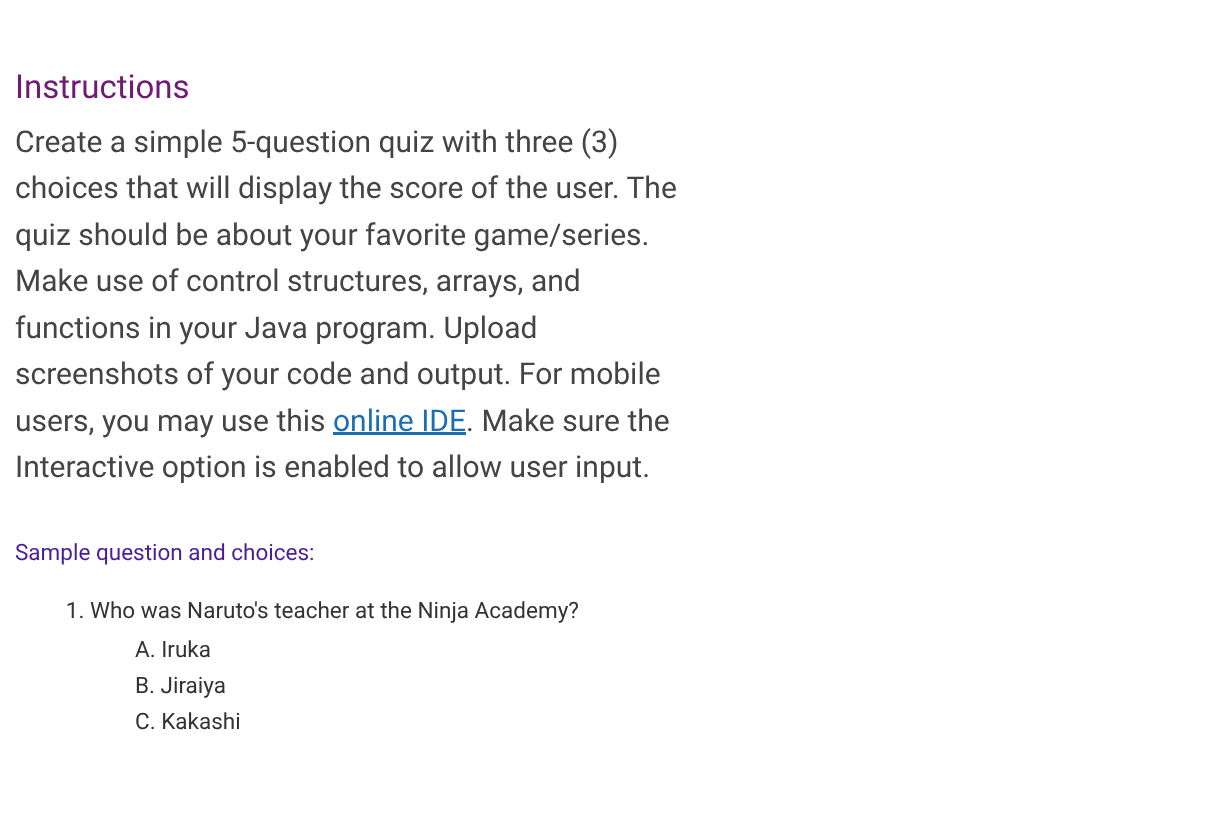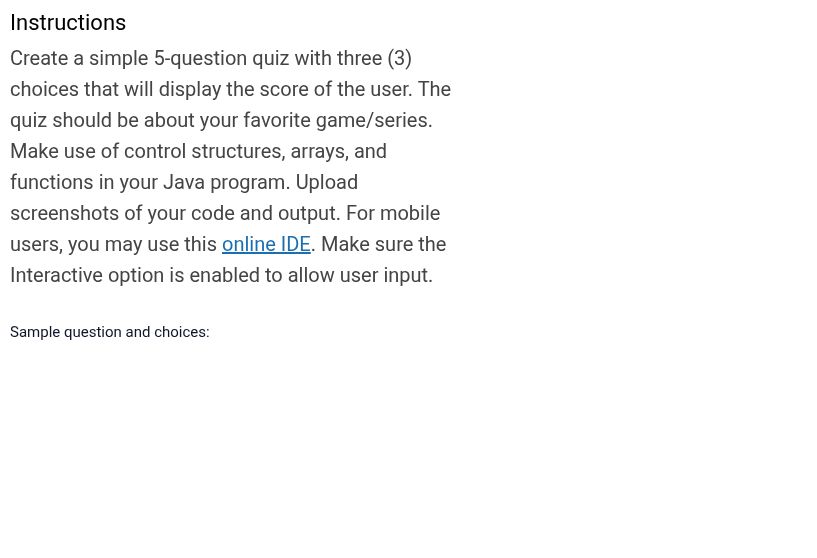--- a/index.html
+++ b/index.html
@@ -12,37 +12,38 @@
       font-size: 15px;
       color: #333333;
       background: #ffffff;
       padding: 10px;
       width: 817px;
     }
     .content {
       max-width: 460px;
     }
     h2.heading {
-      color: #000000;
+      color: #701a75;
       font-weight: 400;
       font-size: 22px;
       margin-bottom: 8px;
+      margin-top: 36px;
     }
     p.intro {
       line-height: 1.55;
       color: #444444;
       font-size: 20px;
     }
     a.link {
       color: #1a6fb3;
       text-decoration: underline;
     }
     p.sample-label {
       margin-top: 32px;
-      color: #0f172a;
+      color: #4c1d95;
       font-size: 15px;
     }
     ol.questions {
       margin-top: 18px;
       padding-left: 50px;
       color: #333333;
     }
     ol.questions > li {
       line-height: 1.6;
     }
@@ -63,13 +64,23 @@
 
 <div class="content">
   <h2 class="heading">Instructions</h2>
 
   <p class="intro">
     <span>Create a simple 5-question quiz with three (3) choices that will display the score of the user. The quiz should be about your favorite game/series. Make use of control structures, arrays, and functions in your Java program. Upload screenshots of your code and output. For mobile users, you may use this </span><a href="#" class="link">online IDE</a><span>. Make sure the Interactive option is enabled to allow user input.</span>
   </p>
 
   <p class="sample-label">Sample question and choices:</p>
 
+  <ol class="questions">
+    <li>
+      <span class="question-text">Who was Naruto's teacher at the Ninja Academy?</span>
+      <ul class="choices">
+        <li>A. Iruka</li>
+        <li>B. Jiraiya</li>
+        <li>C. Kakashi</li>
+      </ul>
+    </li>
+  </ol>
 </div>
 
 </body></html>

